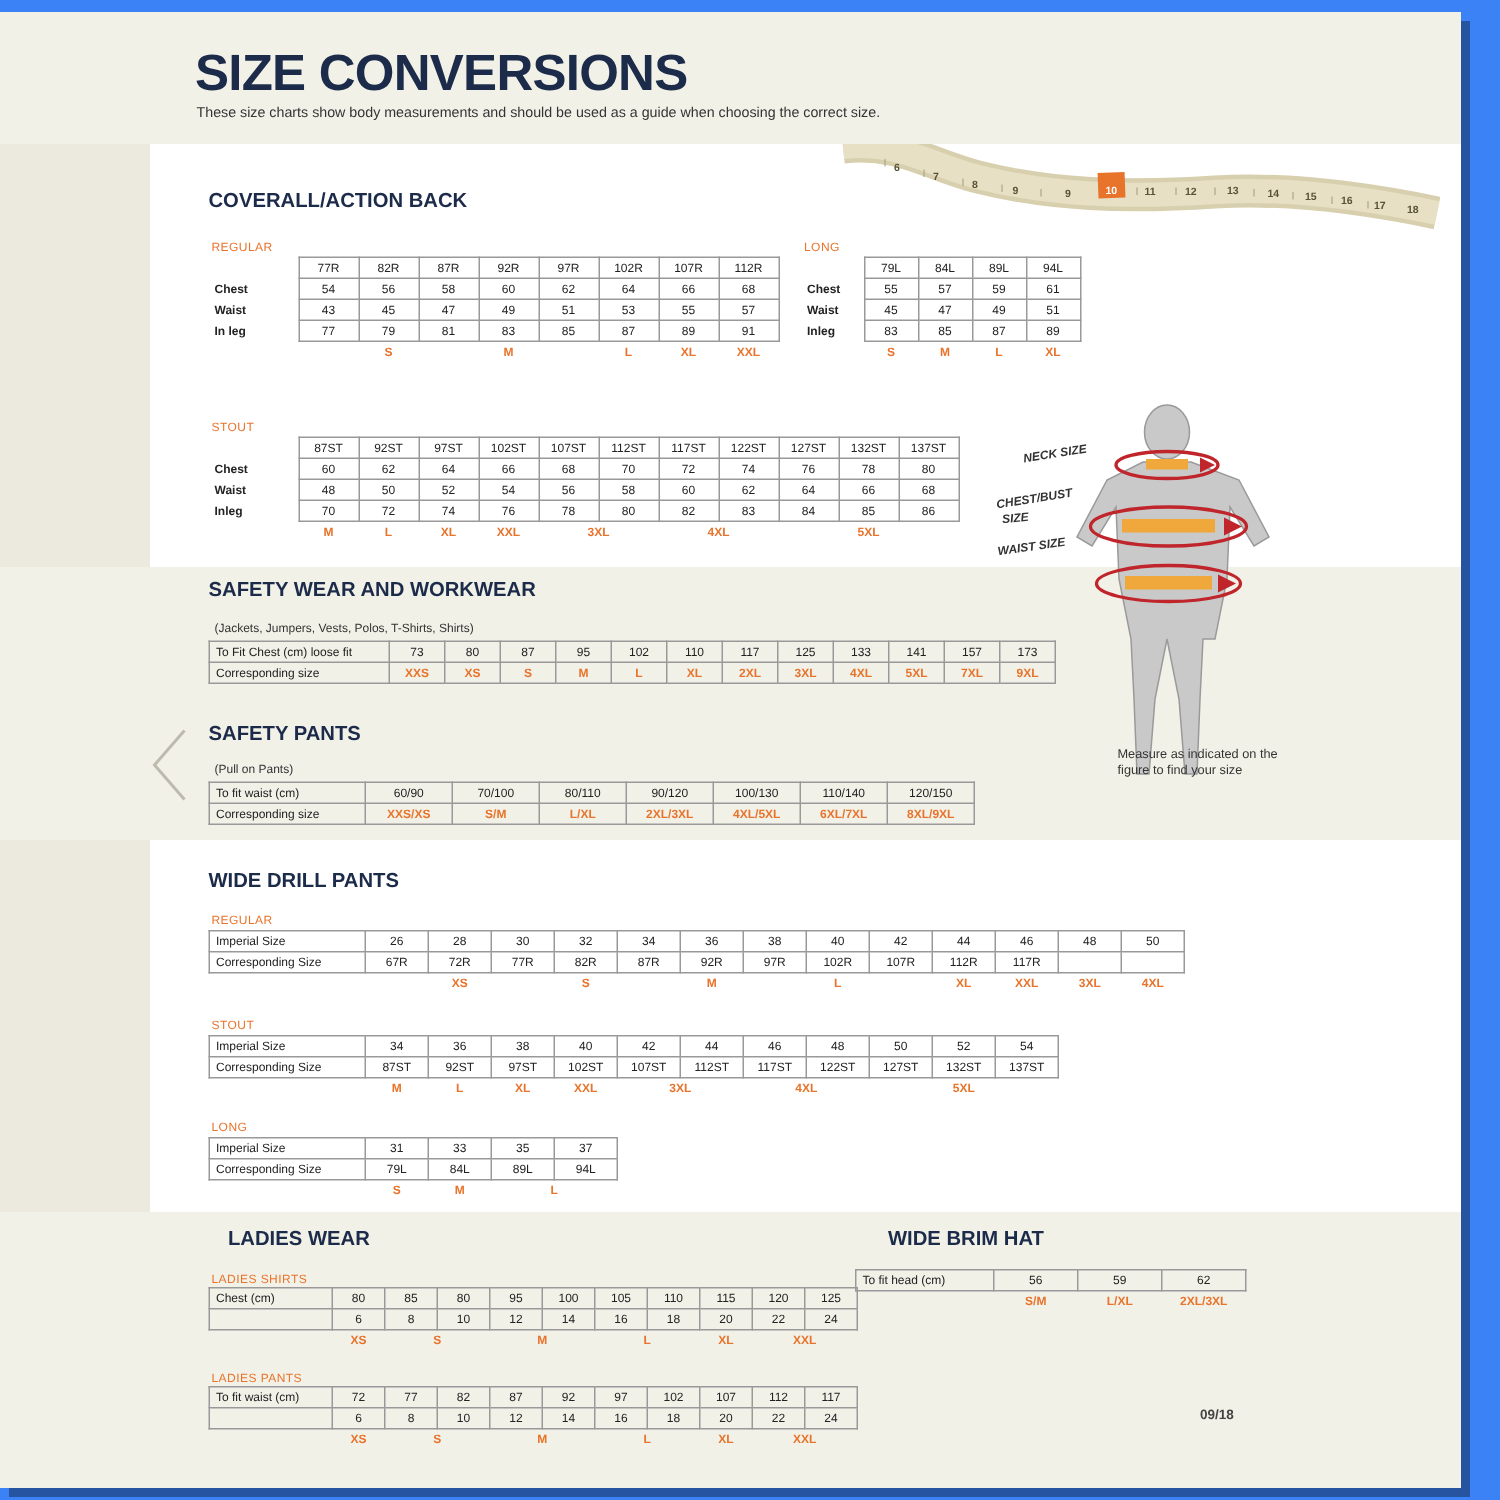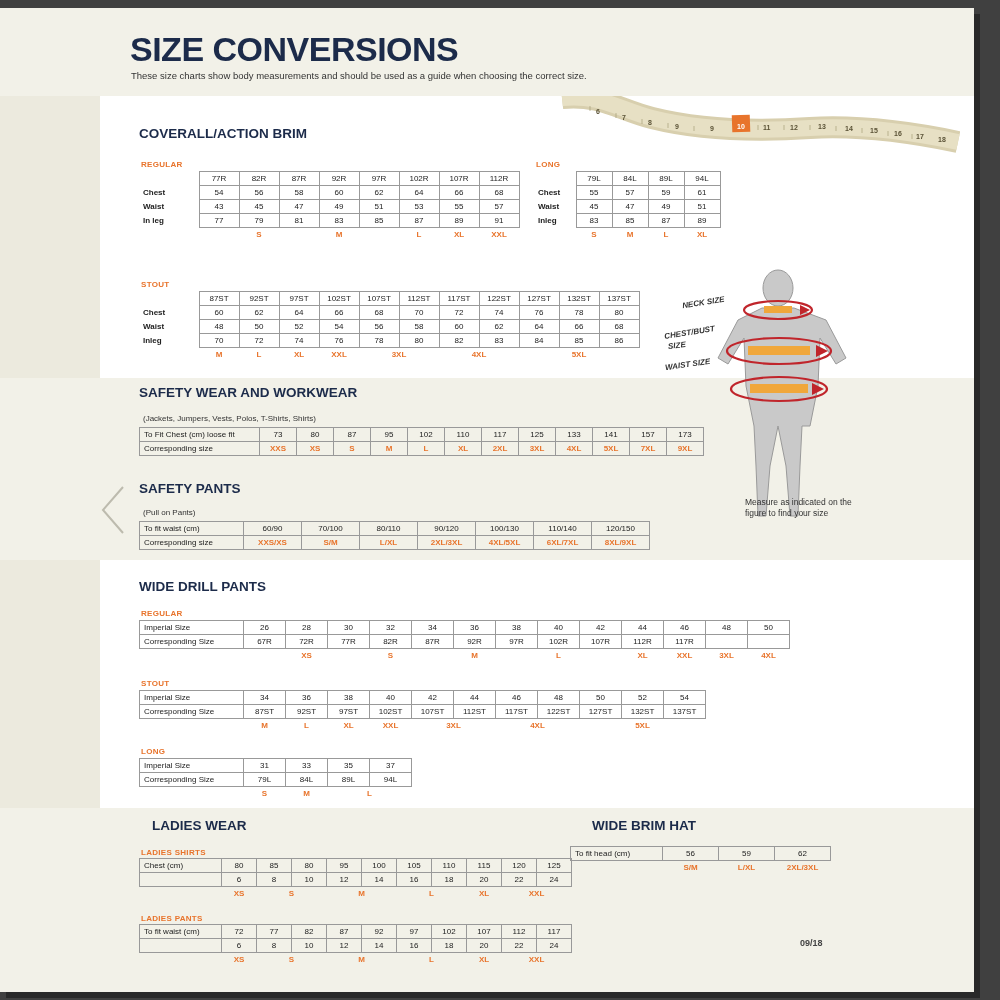--- a/index.html
+++ b/index.html
@@ -1,28 +1,28 @@
 <!DOCTYPE html>
 <html><head>
 <meta charset="utf-8">
 <style>
   html,body{margin:0;padding:0;background:#ffffff;}
   body{width:1000px;height:1000px;font-family:"Liberation Sans",sans-serif;overflow:hidden;}
-  #page{position:relative;width:1000px;height:1000px;background:#404040;}
+  #page{position:relative;width:1000px;height:1000px;background:#3b82f6;}
   .sheet{position:absolute;left:0;top:8px;width:974px;height:984px;background:#f2f1e8;box-shadow:6px 6px 0 rgba(0,0,0,0.35);}
   .leftband{position:absolute;left:0;top:0;width:100px;height:984px;background:#eceade;}
   .whiteband{position:absolute;left:100px;top:0;width:874px;height:984px;background:#ffffff;}
   .bandcream{position:absolute;background:#f2f1e8;}
   .content{position:absolute;left:0;top:0;width:974px;height:984px;}
 
   h1.title{position:absolute;left:130px;top:22px;margin:0;font-size:34px;font-weight:bold;color:#1c2b4a;letter-spacing:-0.5px;font-family:"Liberation Sans",sans-serif;}
   .subtitle{position:absolute;left:131px;top:62px;font-size:9.5px;color:#333;}
 
   .sect{position:absolute;font-size:13.5px;font-weight:bold;color:#1c2b4a;}
-  .sublabel{position:absolute;font-size:8px;font-weight:bold;color:#e8742c;letter-spacing:0.3px;text-align:center;}
+  .sublabel{position:absolute;font-size:8px;font-weight:normal;color:#e8742c;letter-spacing:0.3px;text-align:center;}
   .note{position:absolute;font-size:8px;color:#333;}
 
   table.t{position:absolute;border-collapse:collapse;table-layout:fixed;}
   table.t td{border:1px solid #999;height:13px;font-size:8px;text-align:center;color:#222;padding:0;line-height:13px;}
   table.t td.lbl{text-align:left;padding-left:4px;font-weight:bold;font-size:8px;border:none;background:transparent;}
   table.t td.lbln{text-align:left;padding-left:4px;font-size:8px;}
   table.t tr.sizes td{border:none;color:#e8742c;font-weight:bold;font-size:8px;}
   table.t td.nb{border:none;}
 
   .figwrap{position:absolute;}
@@ -80,21 +80,21 @@
             <path d="M224,29 L224,34"></path>
               <path d="M250,29 L250,34"></path>
               <path d="M276,30 L276,35"></path>
             <path d="M302,32 L302,37"></path>
               <path d="M328,35 L328,40"></path>
               <path d="M352,38 L352,43"></path>
           </g>
         </svg>
       </div>
 
-      <div class="sect" style="left:139px;top:118px;">COVERALL/ACTION BRIM</div>
+      <div class="sect" style="left:139px;top:118px;">COVERALL/ACTION BACK</div>
       <div class="sublabel" style="left:141px;top:152px;">REGULAR</div>
 
       <table class="t" id="tbl-cov-reg" style="left:139px;top:163px;">
           <colgroup>
             <col style="width:60px">
             <col style="width:40px">
             <col style="width:40px">
             <col style="width:40px">
             <col style="width:40px">
             <col style="width:40px">

